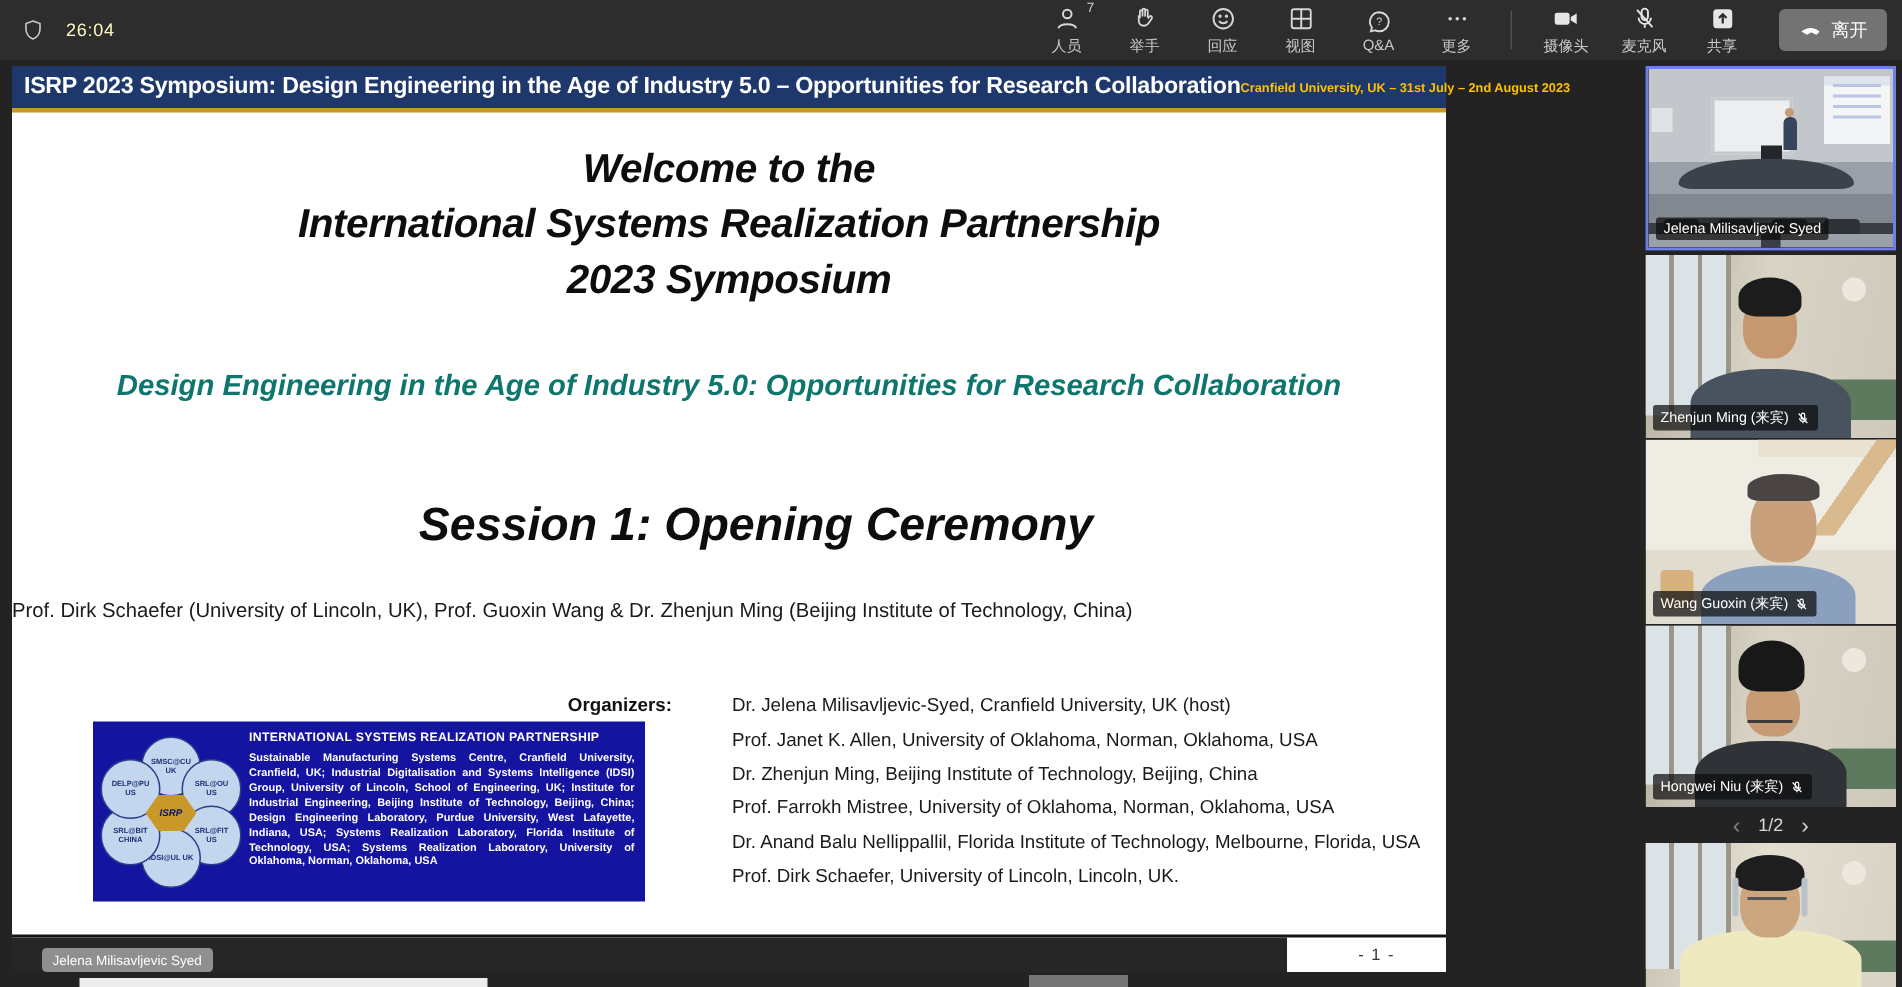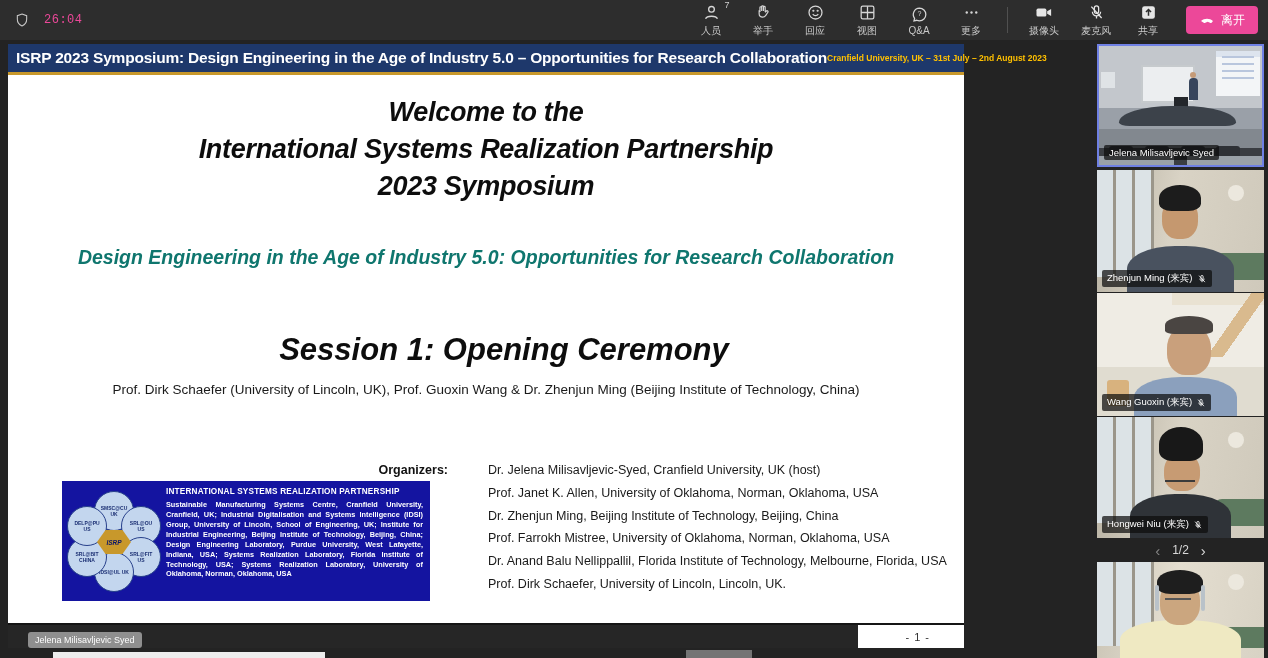--- a/index.html
+++ b/index.html
@@ -5,29 +5,29 @@
   * { margin:0; padding:0; box-sizing:border-box; }
   html,body { width:1268px; height:658px; background:#1d1d1d; overflow:hidden;
               font-family:"Liberation Sans", sans-serif; }
   .app { position:relative; width:1268px; height:658px; background:#232323; }
 
   
   .toolbar { position:absolute; top:0; left:0; width:100%; height:40px;
              background:#2d2d2d; display:flex; align-items:center;
              justify-content:space-between; padding:0 10px; z-index:30; }
   .tb-left { display:flex; align-items:center; gap:14px; padding-left:4px; }
-  .timer { color:#ec4899; font-size:12px; letter-spacing:.5px;font-family:Liberation Mono, monospace; }
+  .timer { color:#fef9c3; font-size:12px; letter-spacing:.5px; }
   .tb-right { display:flex; align-items:center; gap:4px; }
   .tb { display:flex; flex-direction:column; align-items:center; justify-content:center;
         width:48px; height:40px; cursor:pointer; }
   .ticon { position:relative; height:20px; display:flex; align-items:center; justify-content:center; }
   .badge { position:absolute; top:-3px; right:-9px; color:#cfcfcf; font-size:9px; }
   .tlabel { color:#c9c9c9; font-size:10px; margin-top:1px; white-space:nowrap; }
   .tb-divider { width:1px; height:26px; background:#505050; margin:0 8px; }
-  .leave-btn { display:flex; align-items:center; gap:6px; background:#ec4899;
+  .leave-btn { display:flex; align-items:center; gap:6px; background:#737373;
                border-radius:4px; height:28px; padding:0 13px; margin-left:10px; cursor:pointer; }
   .leave-btn .tlabel { color:#fff; font-size:12px; margin:0; }
   svg.icn { display:block; }
 
   
   .slide { position:absolute; left:8px; top:44px; width:956px; height:604px;
            background:#ffffff; z-index:5; }
   .s-header { height:28px; background:#1e386b; display:flex; align-items:center;
               justify-content:space-between; }
   .s-header-title { color:#fff; font-weight:bold; font-size:15.5px; padding-left:8px;
@@ -35,21 +35,21 @@
   .s-header-venue { color:#ffc000; font-weight:bold; font-size:8.5px; padding-right:8px;
                     white-space:nowrap; }
   .s-gold { height:3px; background:#C8982B; }
   .s-title { position:absolute; left:0; right:0; top:50px; text-align:center;
              font-size:27px; font-weight:bold; font-style:italic; color:#0d0d0d;
              line-height:37px; letter-spacing:-0.3px; }
   .s-sub { position:absolute; left:0; right:0; top:202px; text-align:center;
            font-size:19.5px; font-weight:bold; font-style:italic; color:#0f766e; }
   .s-session { position:absolute; left:0; right:0; top:288px; text-align:center;
                font-size:31px; font-weight:bold; font-style:italic; color:#0d0d0d;padding-left:36px; }
-  .s-speakers { position:absolute; left:0; right:0; top:338px; text-align:center;
+  .s-speakers { position:absolute; left:0; right:0; top:355px; 
                 font-size:13.5px; color:#1a1a1a; }
   .org-label { position:absolute; left:0; top:419px; width:440px; text-align:right;
                font-size:12.5px; font-weight:bold; color:#111; }
   .org-list { position:absolute; left:460px; top:415px; }
   .org-list div { font-size:12.5px; color:#1a1a1a; line-height:22.8px;margin-left:20px; }
 
   
   .logo { position:absolute; left:54px; top:437px; width:368px; height:120px;
           background:#1414A0; }
   .logo-cluster { position:absolute; left:4px; top:4px; width:96px; height:112px; }

